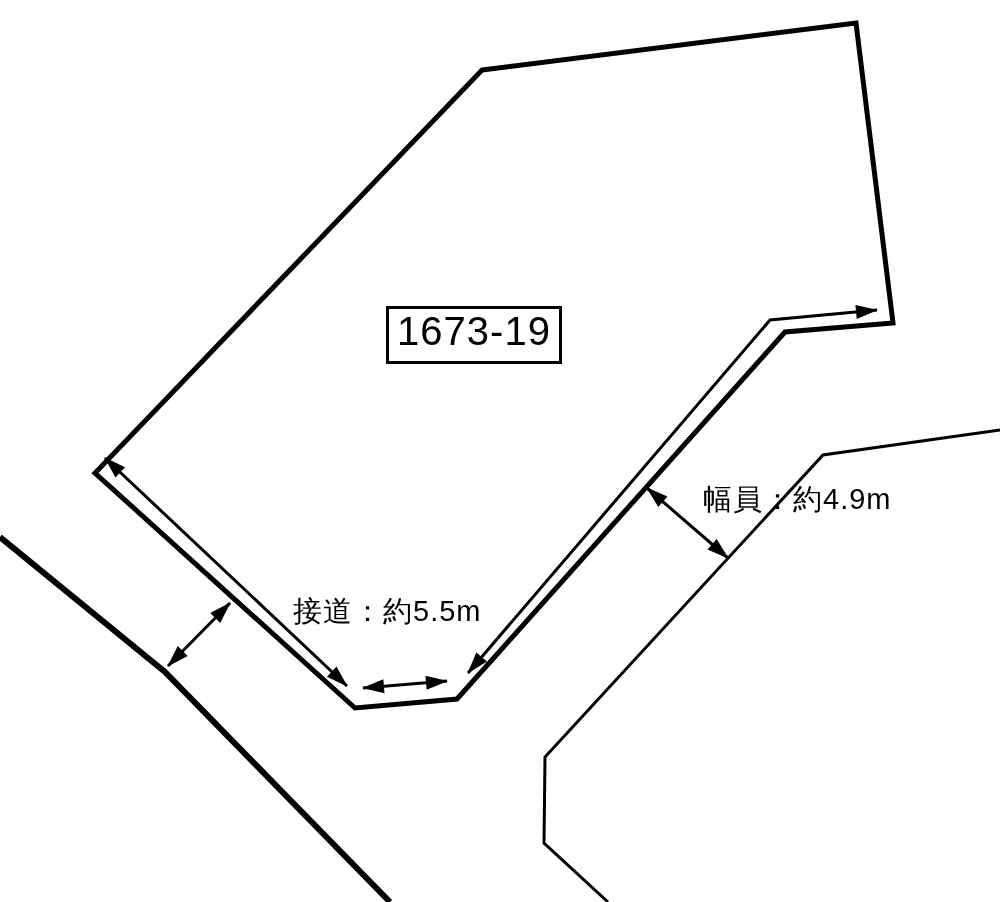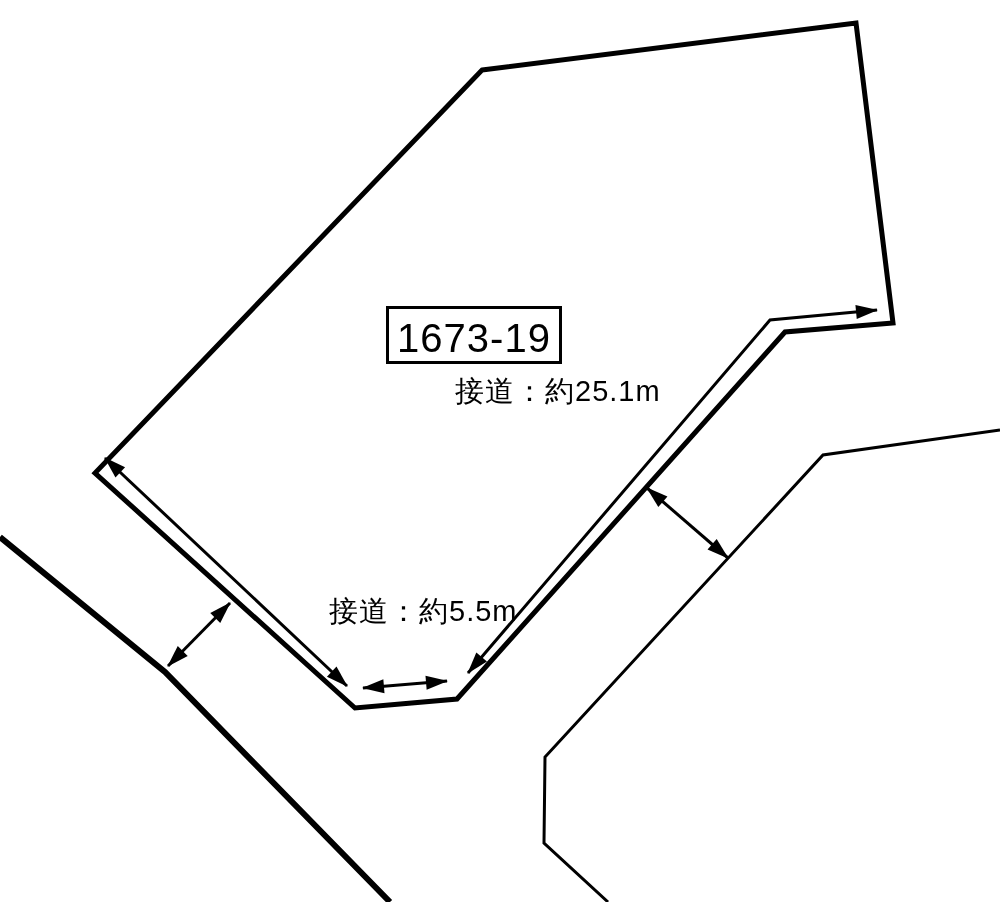--- a/index.html
+++ b/index.html
@@ -24,33 +24,33 @@
     position: absolute;
     font-size: 29px;
     line-height: 1.1;
     color: #000000;
     white-space: nowrap;
     letter-spacing: 1px;
     font-family: "Liberation Sans", sans-serif;
   }
   #lbl-frontage-25-1 { left: 455px; top: 376px; }
   #lbl-frontage-17-8 { left: 152px; top: 464px; }
-  #lbl-frontage-5-5  { left: 293px; top: 596px; margin-left: 36px; }
+  #lbl-frontage-5-5  { left: 293px; top: 596px; }
   #lbl-width-4-9     { left: 703px; top: 484px; }
   #lbl-width-4-8     { left: 108px; top: 701px; }
   #parcel-number-box {
     position: absolute;
     left: 386px;
     top: 306px;
     width: 170px;
     height: 52px;
     border: 3px solid #000000;
     background: #ffffff;
     display: flex;
-    align-items: flex-end;
+    align-items: flex-start;
     justify-content: center;
     font-size: 40px;
     letter-spacing: 1px;
     color: #000000;
     font-family: "Liberation Sans", sans-serif;
   }
 </style>
 </head>
 <body>
 
@@ -77,20 +77,20 @@
 
     <line x1="230" y1="603" x2="168" y2="666" stroke="#000000" stroke-width="3" marker-start="url(#arrowhead)" marker-end="url(#arrowhead)"></line>
 
     <line x1="647" y1="488" x2="728" y2="558" stroke="#000000" stroke-width="3" marker-start="url(#arrowhead)" marker-end="url(#arrowhead)"></line>
   </svg>
 
   <div id="parcel-number-box">
     <span>1673-19</span>
   </div>
 
-  <div class="dim-label" id="lbl-frontage-25-1">接道：約25.1m</div>
 
 
   <div class="dim-label" id="lbl-frontage-5-5">接道：約5.5m</div>
 
+  <div class="dim-label" id="lbl-width-4-9">幅員：約4.9m</div>
 
 
 </div>
 
 </body></html>

